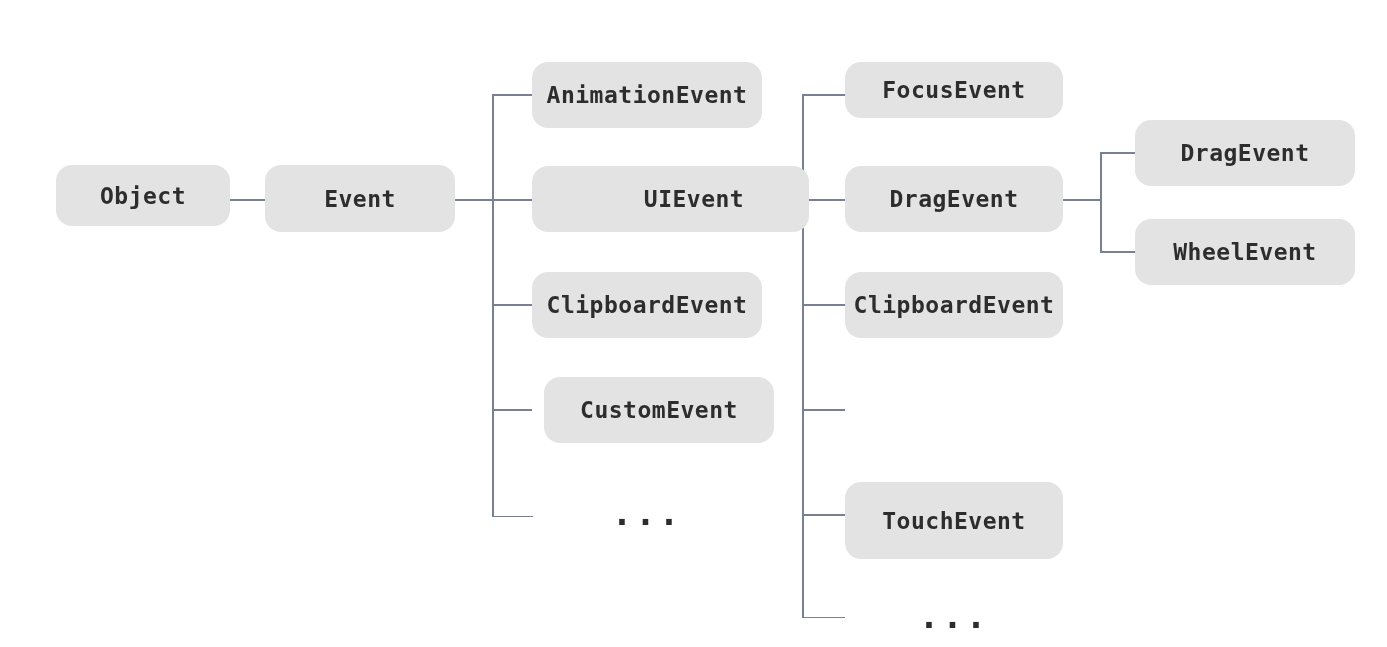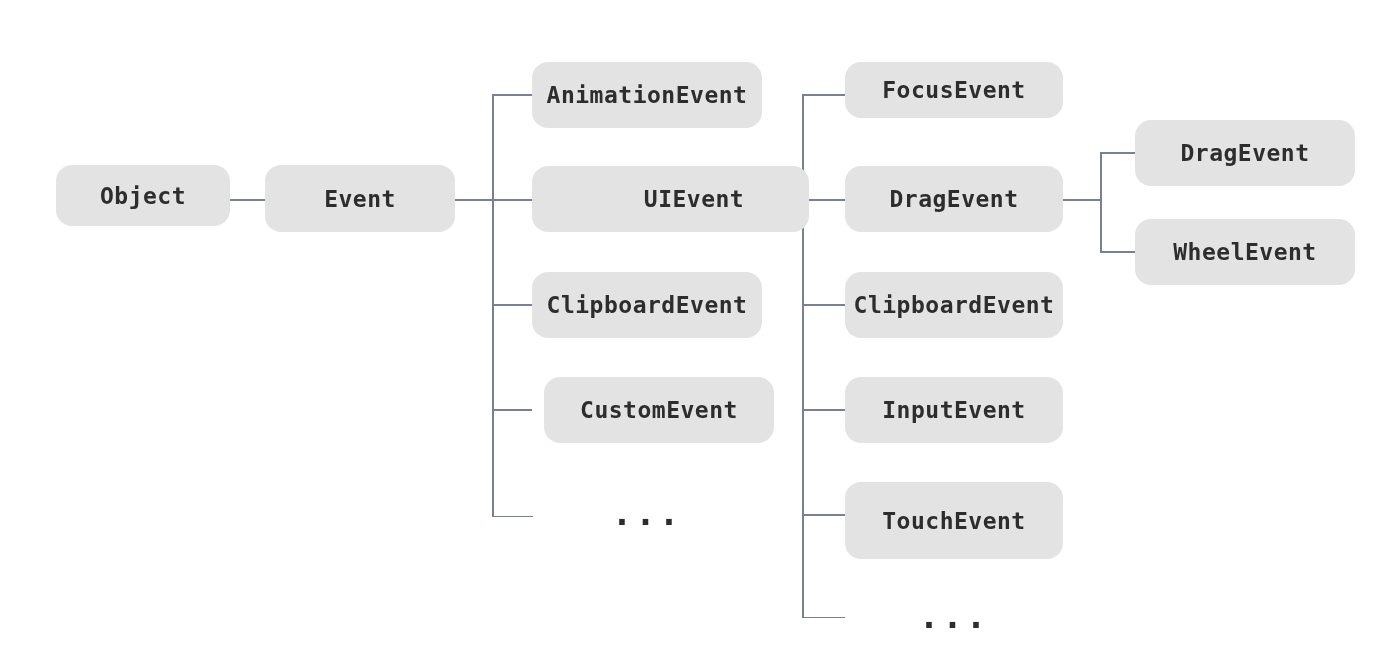--- a/index.html
+++ b/index.html
@@ -97,23 +97,20 @@
 
   <div class="node" style="left:845px; top:62px; width:218px; height:56px;">
     <span>FocusEvent</span>
   </div>
   <div class="node" style="left:845px; top:166px; width:218px; height:66px;">
     <span>DragEvent</span>
   </div>
   <div class="node" style="left:845px; top:272px; width:218px; height:66px;">
     <span>ClipboardEvent</span>
   </div>
-  <div class="node" style="left:845px; top:377px; width:218px; height:66px;">
-    <span>InputEvent</span>
-  </div>
   <div class="node" style="left:845px; top:482px; width:218px; height:77px;">
     <span>TouchEvent</span>
   </div>
   <div class="more" style="left:845px; top:599px; width:218px;">
     <span>...</span>
   </div>
 
   <div class="node" style="left:1135px; top:120px; width:220px; height:66px;">
     <span>DragEvent</span>
   </div>

